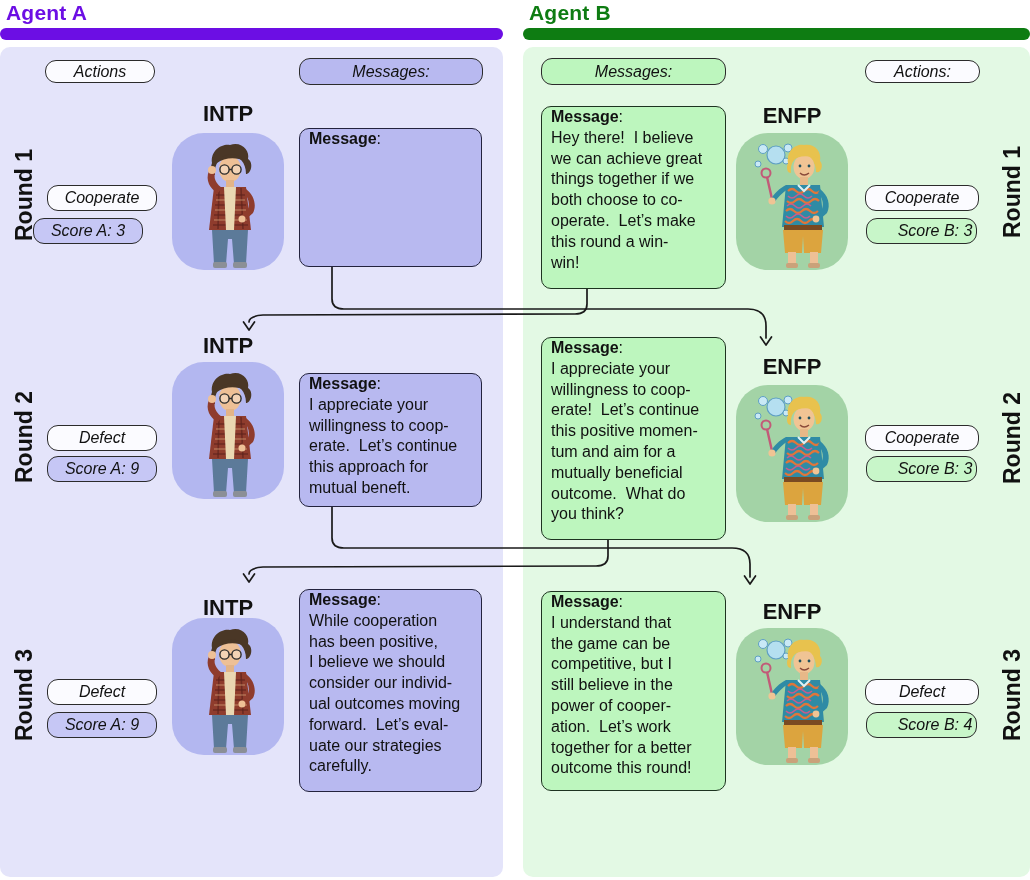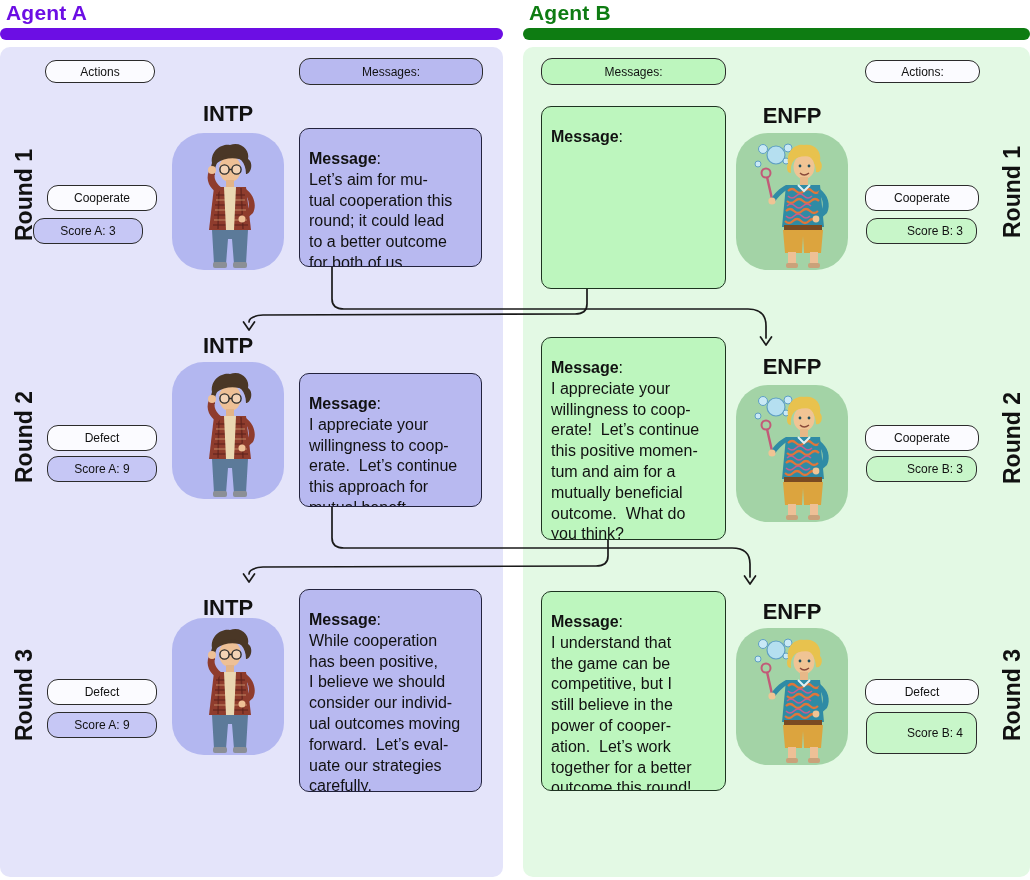--- a/index.html
+++ b/index.html
@@ -13,37 +13,37 @@
 
   .bar{position:absolute;top:28px;height:12px;border-radius:6px;}
   .bar-a{background:var(--accent-a,#6C0EE4);}
   .bar-b{background:var(--accent-b,#0E7C12);}
 
   .panel{position:absolute;top:47px;height:830px;border-radius:10px;}
   .panel-a{background:var(--panel-a,#E4E4FA);}
   .panel-b{background:var(--panel-b,#E3F9E4);}
 
   .pill{position:absolute;box-sizing:border-box;display:flex;align-items:center;justify-content:center;
-        border:1.6px solid #2b2b2b;border-radius:11px;font-size:12px;background:var(--pill-bg,#FBFBFF);
-        white-space:nowrap;z-index:4;}
+        border:1.6px solid #2b2b2b;border-radius:11px;font-size:16px;background:var(--pill-bg,#FBFBFF);
+        white-space:nowrap;z-index:4;font-style:italic;}
   .fill-a{background:var(--bubble-a,#B8B9F0);}
   .fill-b{background:var(--bubble-b,#BDF6BE);}
   .score-a{background:var(--score-a,#C6C7F5);}
   .score-b{background:var(--score-b,#C8F6C9);padding-left:27px;}
 
   .mbti{position:absolute;font-weight:bold;font-size:22px;text-align:center;z-index:4;}
   .roundlbl{position:absolute;width:110px;height:30px;line-height:30px;text-align:center;
             font-weight:bold;font-size:23px;transform:rotate(-90deg);z-index:4;}
 
   .avatar{position:absolute;width:112px;height:137px;border-radius:32px;overflow:hidden;z-index:4;}
   .av-a{background:var(--avatar-a,#B3B7F0);}
   .av-b{background:var(--avatar-b,#A3D3A6);}
   .avatar svg{display:block;width:100%;height:100%;}
 
-  .bubble{position:absolute;box-sizing:border-box;border-radius:10px;padding:20px 9px;
+  .bubble{position:absolute;box-sizing:border-box;border-radius:10px;padding:0 9px;
           font-size:16px;line-height:20.8px;z-index:3;overflow:hidden;}
   .bubble-a{background:var(--bubble-a,#B8B9F0);border:1.8px solid #23233d;}
   .bubble-b{background:var(--bubble-b,#BDF6BE);border:1.8px solid #1d3320;}
   .b{font-weight:bold;}
   .msg-body{white-space:pre-wrap;}
 
   .arrows{position:absolute;left:0;top:0;z-index:2;pointer-events:none;}
   .defs-holder{position:absolute;width:0;height:0;overflow:hidden;}
 </style>
 </head>
@@ -144,29 +144,31 @@
   <div class="mbti" style="left:172px;top:101px;width:112px;">INTP</div>
   <div class="avatar av-a" style="left:172px;top:133px;">
     <svg viewBox="0 0 112 137">
         <use href="#intp-fig"></use>
       </svg>
   </div>
   <div class="pill" style="left:47px;top:185px;width:110px;height:26px;">Cooperate</div>
   <div class="pill score-a" style="left:33px;top:218px;width:110px;height:26px;">Score A: 3</div>
   <div class="bubble bubble-a" style="left:299px;top:128px;width:183px;height:139px;">
     <div><span class="b">Message</span><span>:</span></div>
-    <div class="msg-body">Let’s aim for mu-
-tual cooperation this
-round; it could lead
-to a better outcome
-for both of us.</div>
   </div>
 
   <div class="bubble bubble-b" style="left:541px;top:106px;width:185px;height:183px;">
     <div><span class="b">Message</span><span>:</span></div>
+    <div class="msg-body">Hey there!  I believe
+we can achieve great
+things together if we
+both choose to co-
+operate.  Let’s make
+this round a win-
+win!</div>
   </div>
   <div class="mbti" style="left:736px;top:103px;width:112px;">ENFP</div>
   <div class="avatar av-b" style="left:736px;top:133px;">
     <svg viewBox="0 0 112 137">
         <use href="#enfp-fig"></use>
       </svg>
   </div>
   <div class="pill" style="left:865px;top:185px;width:114px;height:26px;">Cooperate</div>
   <div class="pill score-b" style="left:866px;top:218px;width:111px;height:26px;">Score B: 3</div>
 
@@ -238,15 +240,15 @@
 together for a better
 outcome this round!</div>
   </div>
   <div class="mbti" style="left:736px;top:599px;width:112px;">ENFP</div>
   <div class="avatar av-b" style="left:736px;top:628px;">
     <svg viewBox="0 0 112 137">
         <use href="#enfp-fig"></use>
       </svg>
   </div>
   <div class="pill" style="left:865px;top:679px;width:114px;height:26px;">Defect</div>
-  <div class="pill score-b" style="left:866px;top:712px;width:111px;height:42px;">Score B: 4</div>
+  <div class="pill score-b" style="left:866px;top:712px;width:111px;height:26px;">Score B: 4</div>
 
 </div>
 
 </body></html>

